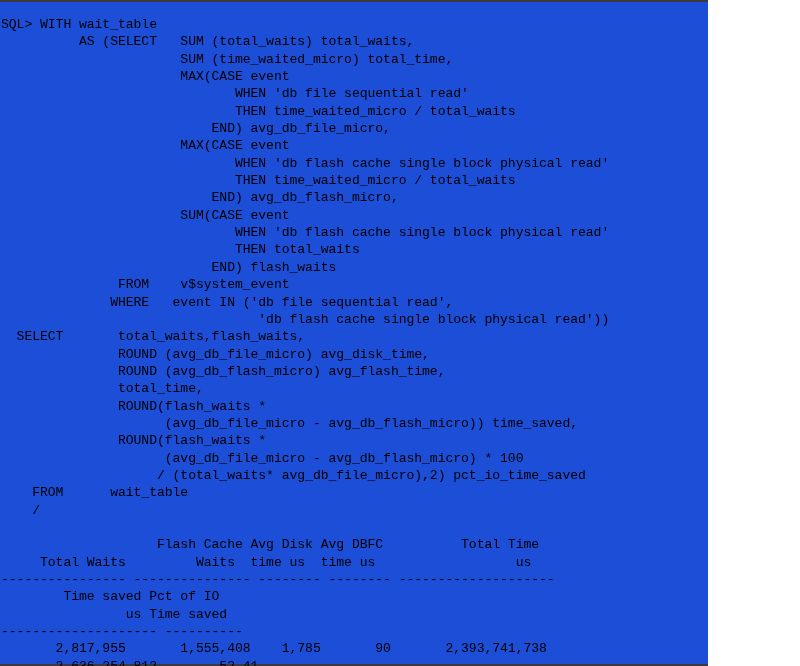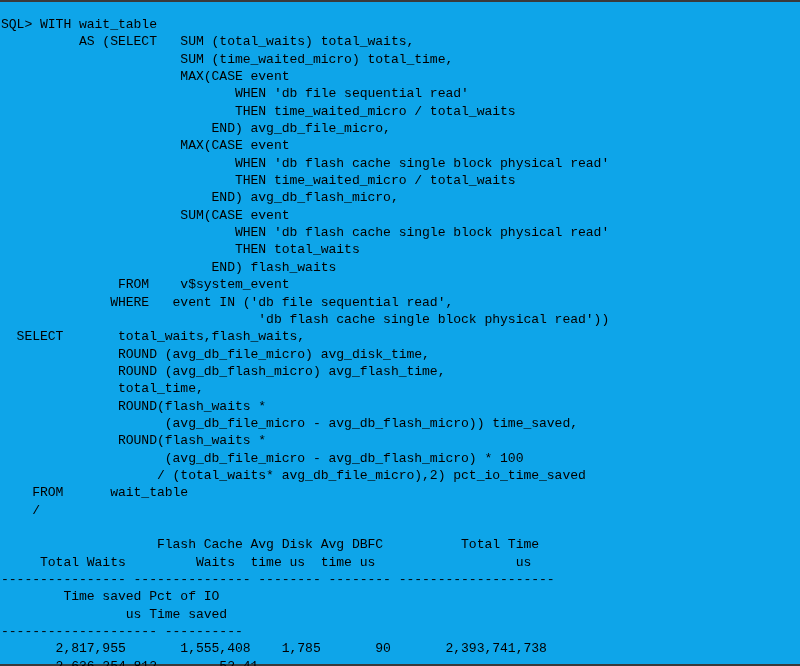--- a/index.html
+++ b/index.html
@@ -10,24 +10,24 @@
   }
   body {
     width: 800px;
     height: 666px;
     overflow: hidden;
     font-family: "Liberation Mono", "DejaVu Sans Mono", monospace;
   }
 
   #terminal {
     position: relative;
-    width: 800px;
+    width: 708px;
     height: 666px;
     box-sizing: border-box;
-    background: #0ea5e9;
+    background: #1d4ed8;
     border-top: 2px solid #3a3a3a;
     border-bottom: 2px solid #3a3a3a;
     padding: 14px 0 0 0;
   }
 
   #console-output {
     margin: 0;
     padding: 0 0 0 1px;
     color: #000000;
     font-family: "Liberation Mono", "DejaVu Sans Mono", monospace;

